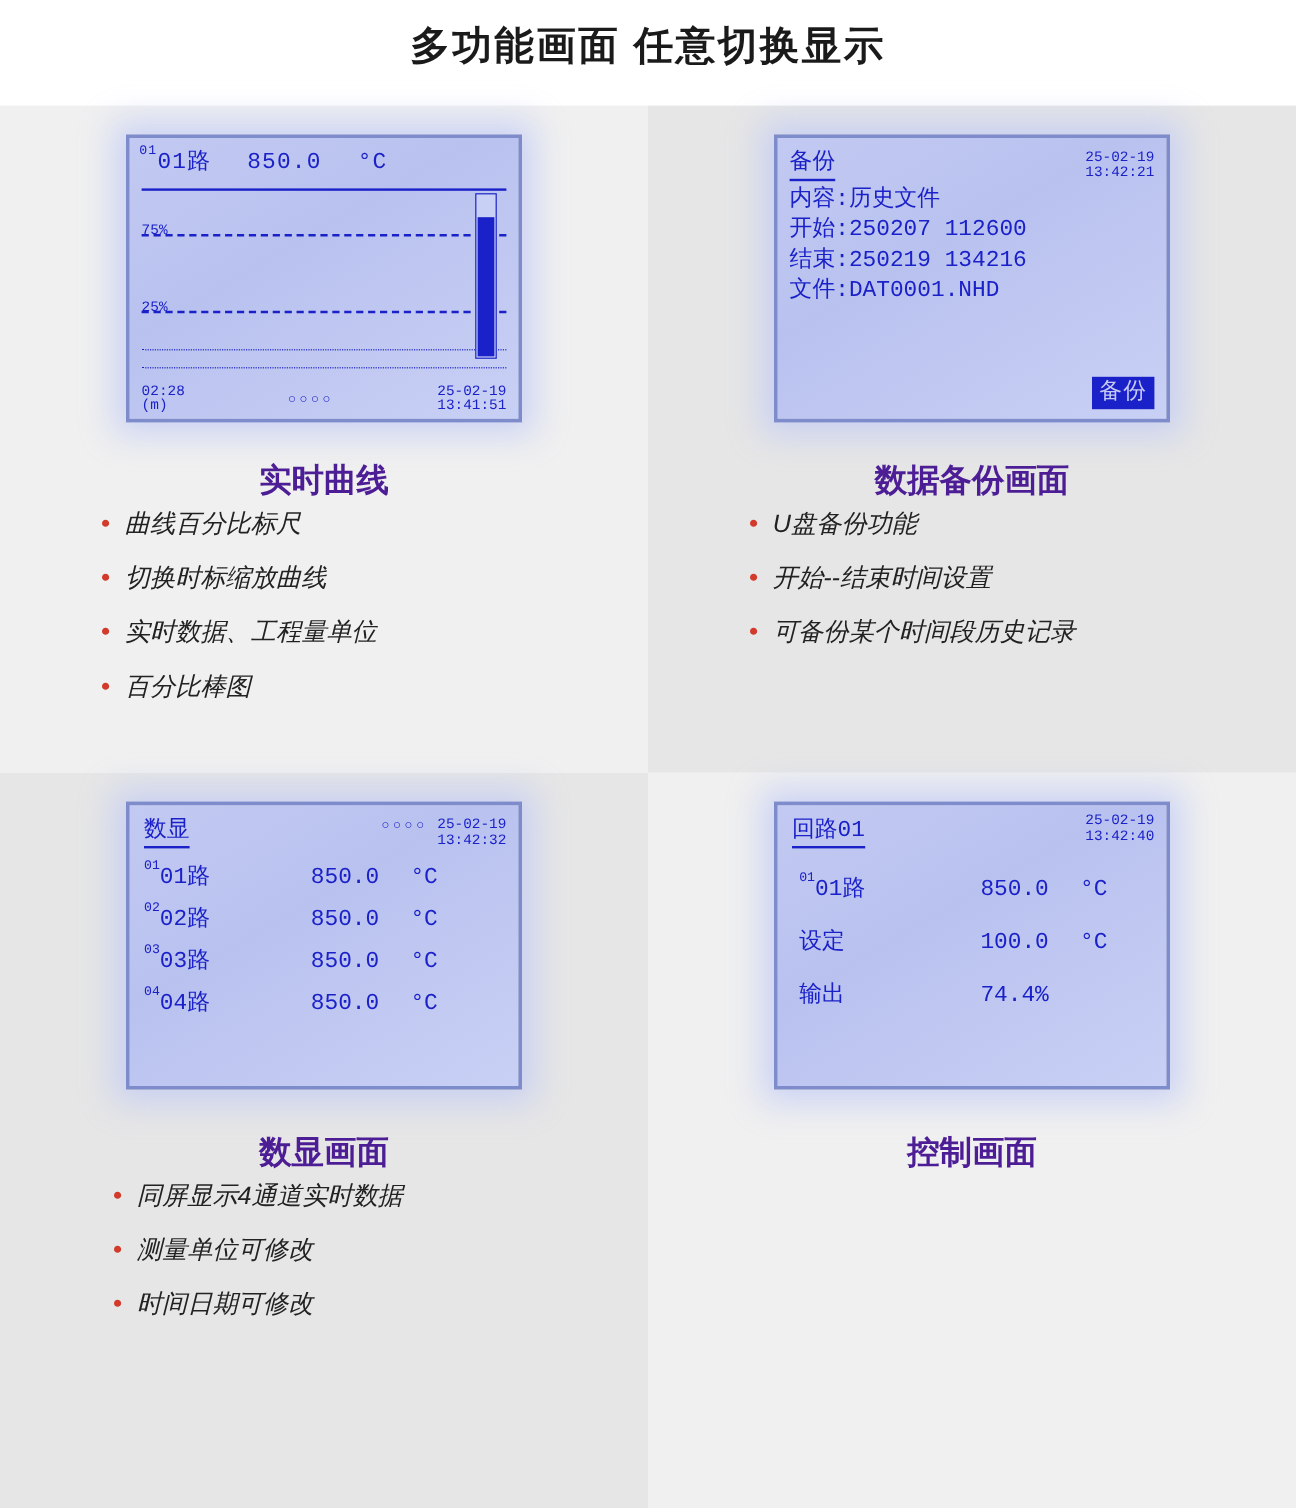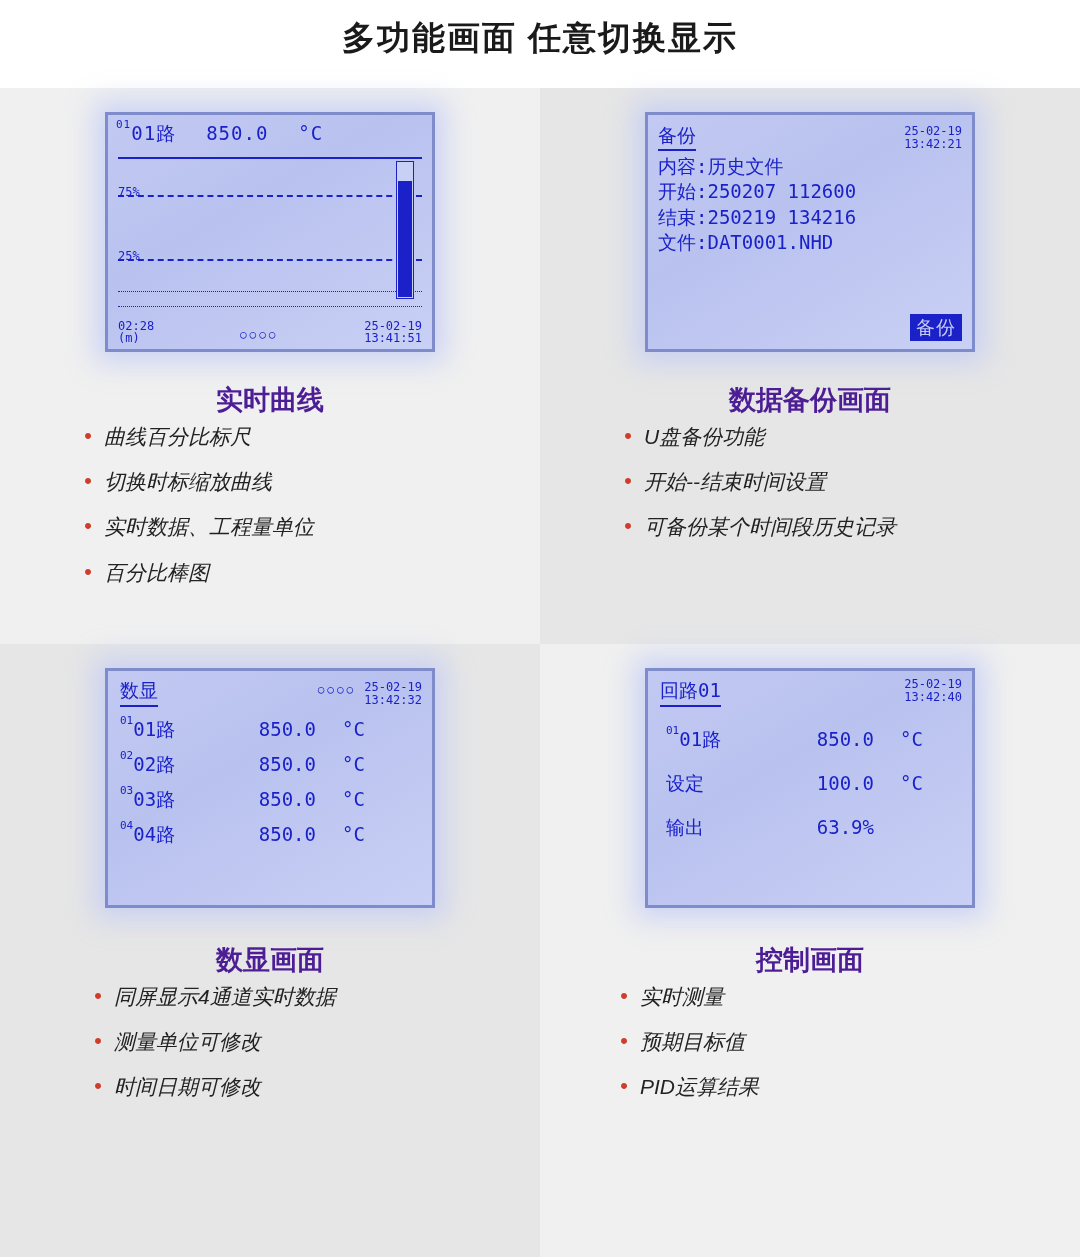--- a/index.html
+++ b/index.html
@@ -59,20 +59,21 @@
     background: linear-gradient(150deg, #c2c9f2 0%, #b9c2ef 40%, #c9d0f5 100%);
     box-shadow: 0 0 26px 10px rgba(190,200,245,0.75);
     position: relative;
     font-family: "DejaVu Sans Mono", monospace;
     color: #1b21c8;
     overflow: hidden;
   }
   .lcd-inner {
     position: absolute;
     inset: 0;
+    font-family: Liberation Mono, monospace;
   }
 
   
   .caption {
     margin-top: 30px;
     font-size: 27px;
     font-weight: bold;
     color: #4c1d95;
     text-align: center;
   }
@@ -367,28 +368,23 @@
               <span class="val">850.0</span>
               <span class="unit">°C</span>
             </div>
             <div class="s4-row">
               <span class="lab"><span>设定</span></span>
               <span class="val">100.0</span>
               <span class="unit">°C</span>
             </div>
             <div class="s4-row">
               <span class="lab"><span>输出</span></span>
-              <span class="val">63.9%</span>
+              <span class="val">74.4%</span>
               <span class="unit"></span>
             </div>
           </div>
         </div>
       </div>
       <div class="caption">控制画面</div>
-      <ul class="bullets">
-        <li>实时测量</li>
-        <li>预期目标值</li>
-        <li>PID运算结果</li>
-      </ul>
     </div>
 
   </div>
 </div>
 
 </body></html>

